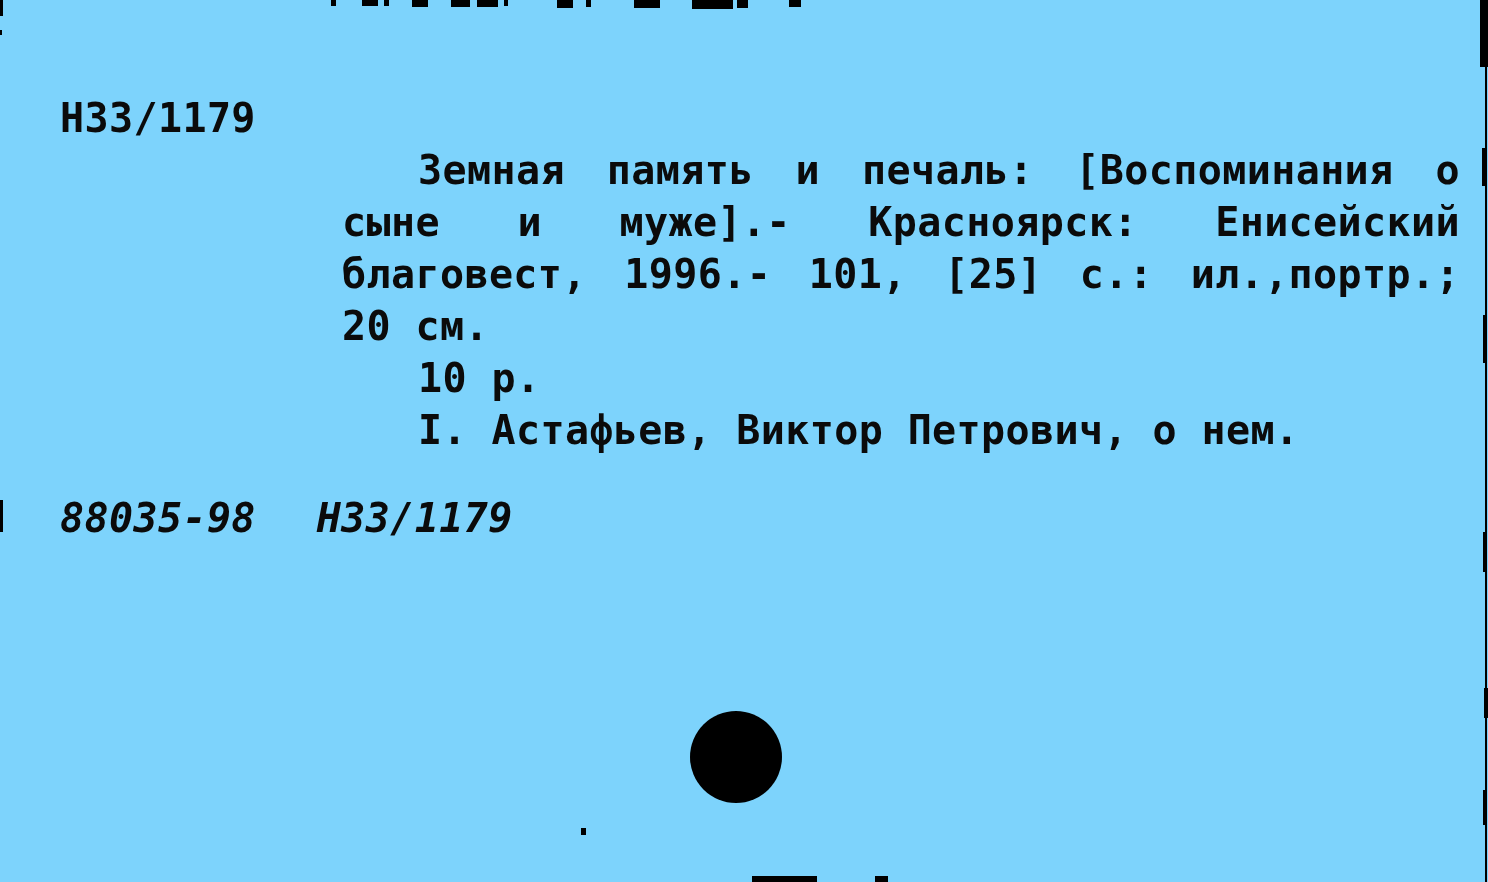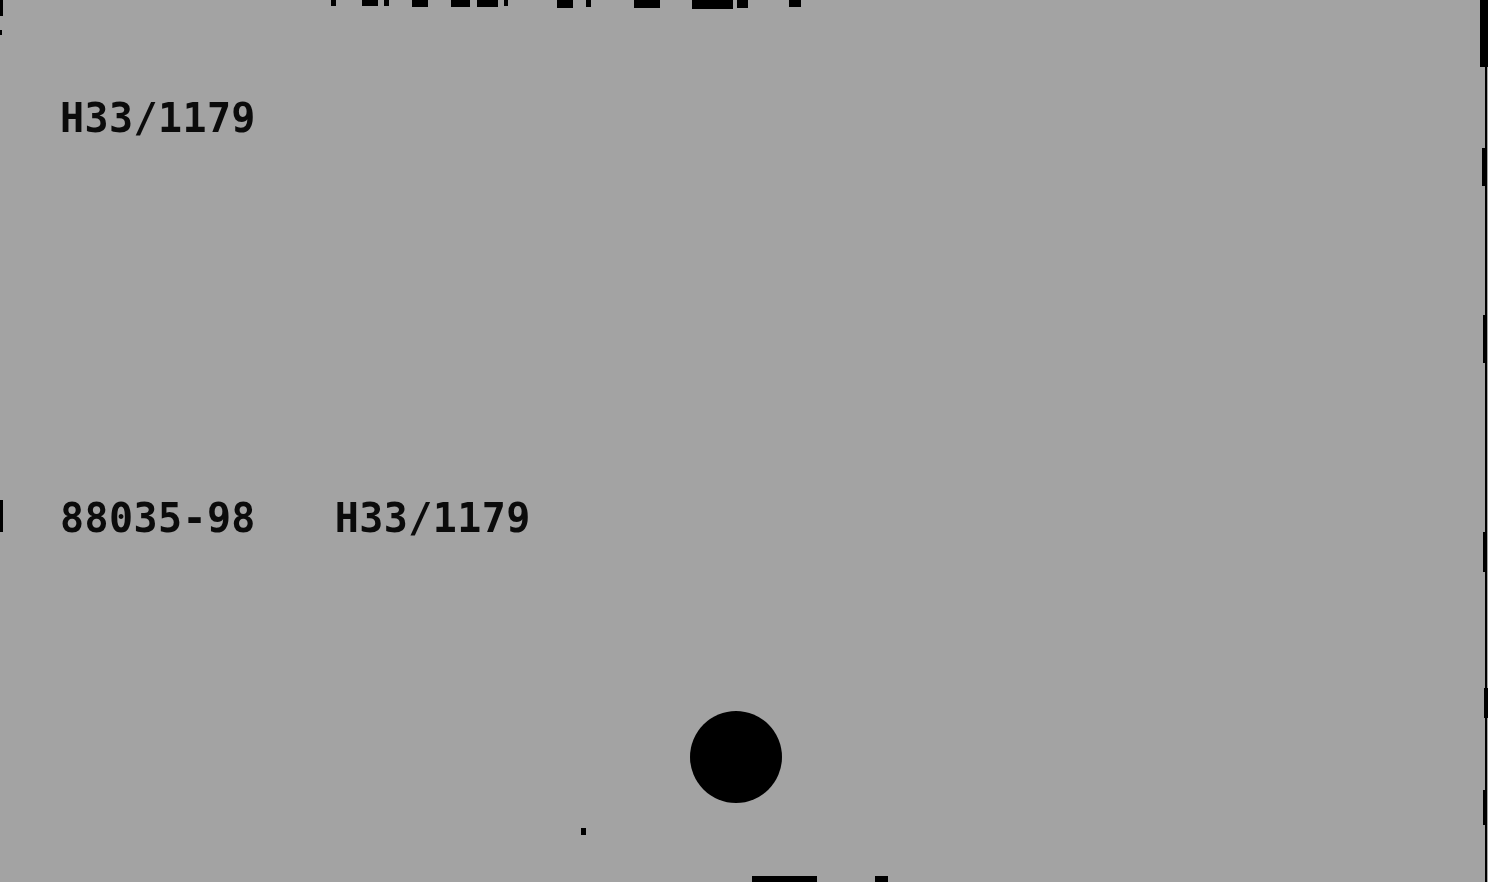--- a/index.html
+++ b/index.html
@@ -49,47 +49,56 @@
     text-indent: 76px;
   }
   .pad-indent {
     padding-left: 76px;
   }
   .footer-row {
     position: absolute;
     left: 60px;
     top: 492px;
     display: flex;
-    gap: 79px;
+    gap: 61px;
     font-size: 40px;
     line-height: 52px;
     letter-spacing: 0.4px;
+    font-style: italic;
   }
   
   .scan-mark {
     position: absolute;
     background: #000000;
   }
   .punch-hole {
     position: absolute;
     background: #000000;
     border-radius: 50%;
   }
 </style>
 </head>
 <body>
 
-<div class="card" style="background: #a3a3a3; color: rgb(11, 11, 11);">
+<div class="card" style="background: #7dd3fc; color: rgb(11, 11, 11);">
 
   <div class="text-block">
 
     <div class="header-row">
       <span class="call-number">Н33/1179</span>
     </div>
 
+    <div class="body-lines">
+      <div class="line-justify line-indent">Земная память и печаль: [Воспоминания о</div>
+      <div class="line-justify">сыне и муже].- Красноярск: Енисейский</div>
+      <div class="line-justify">благовест, 1996.- 101, [25] с.: ил.,портр.;</div>
+      <div>20 см.</div>
+      <div class="pad-indent">10 р.</div>
+      <div class="pad-indent">I. Астафьев, Виктор Петрович, о нем.</div>
+    </div>
 
   </div>
 
   <div class="footer-row">
     <span>88035-98</span>
     <span>Н33/1179</span>
   </div>
 
   <div class="punch-hole" style="left: 690px; top: 711px; width: 92px; height: 92px;"></div>
 

